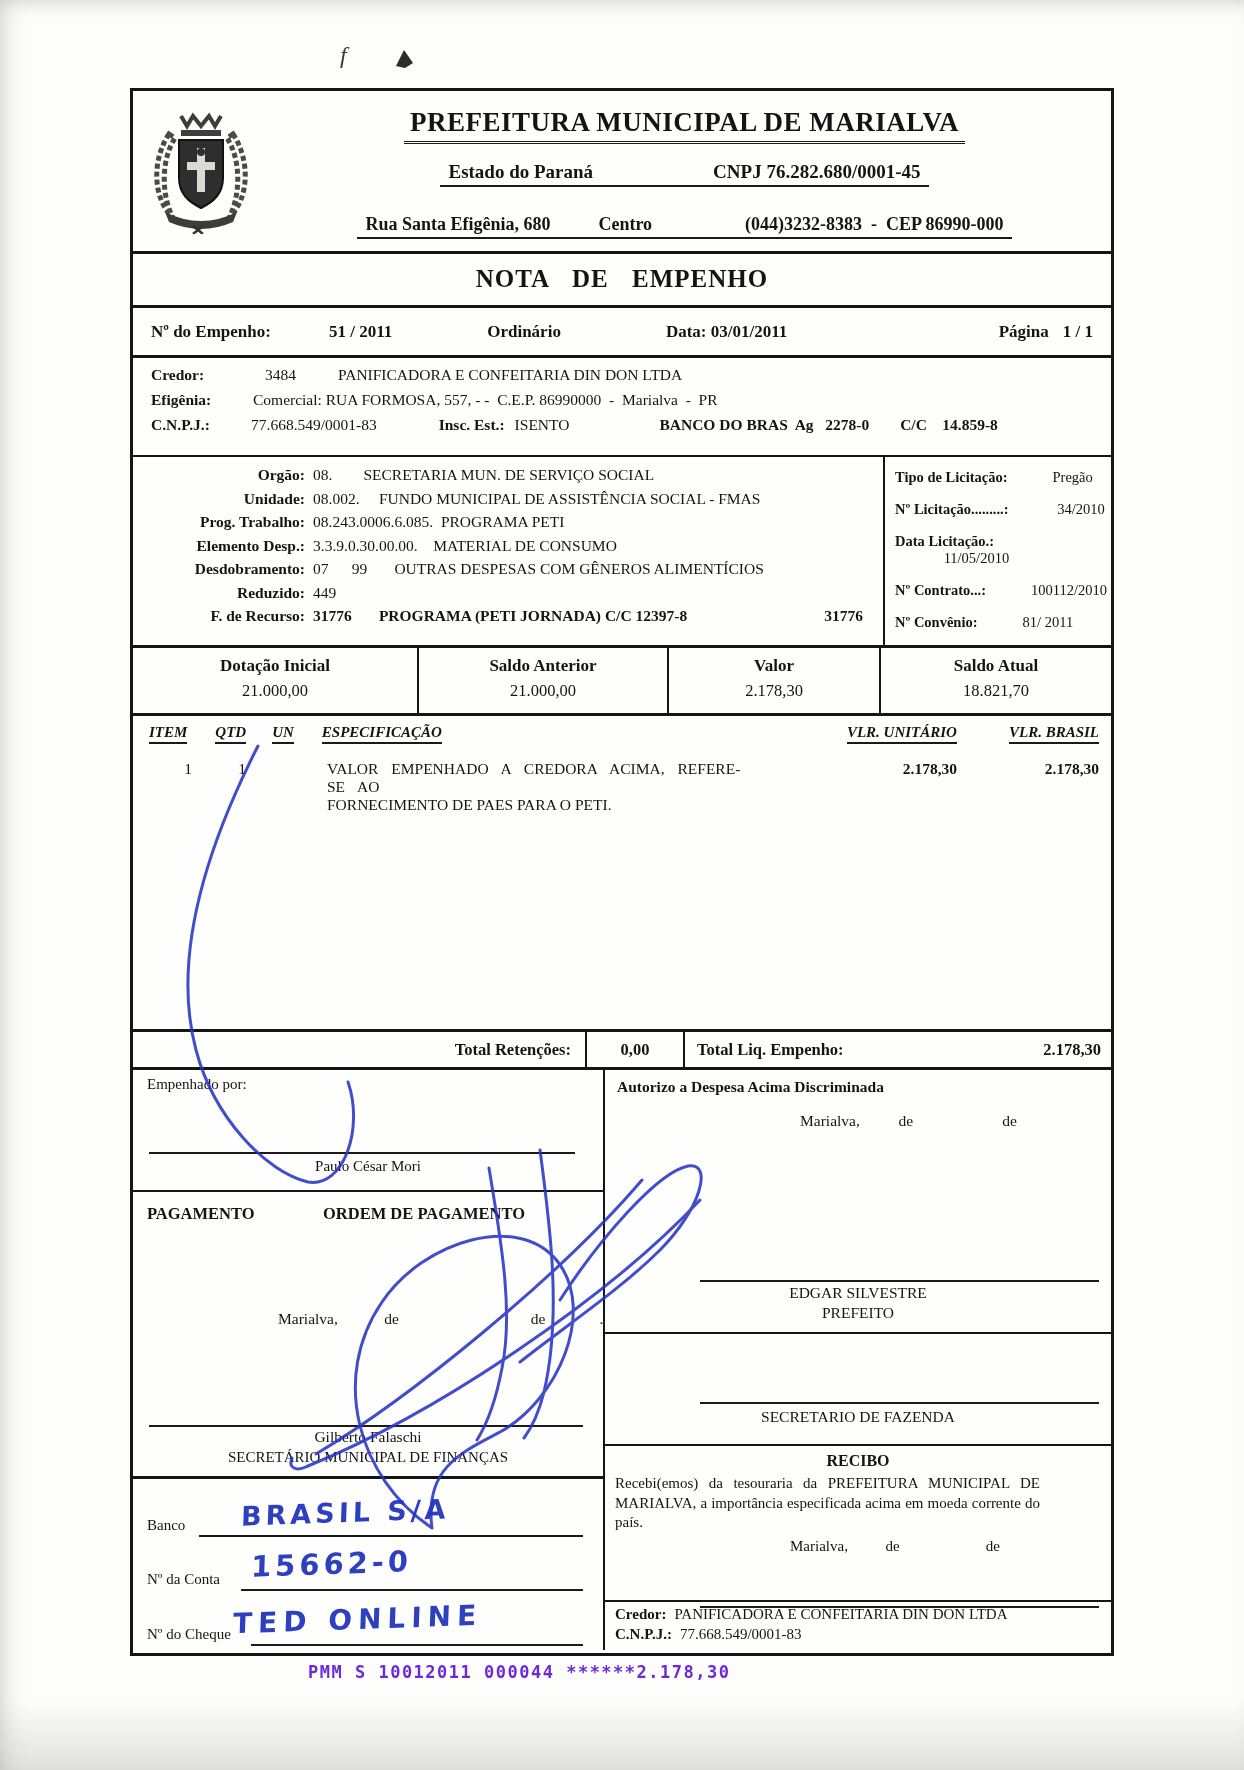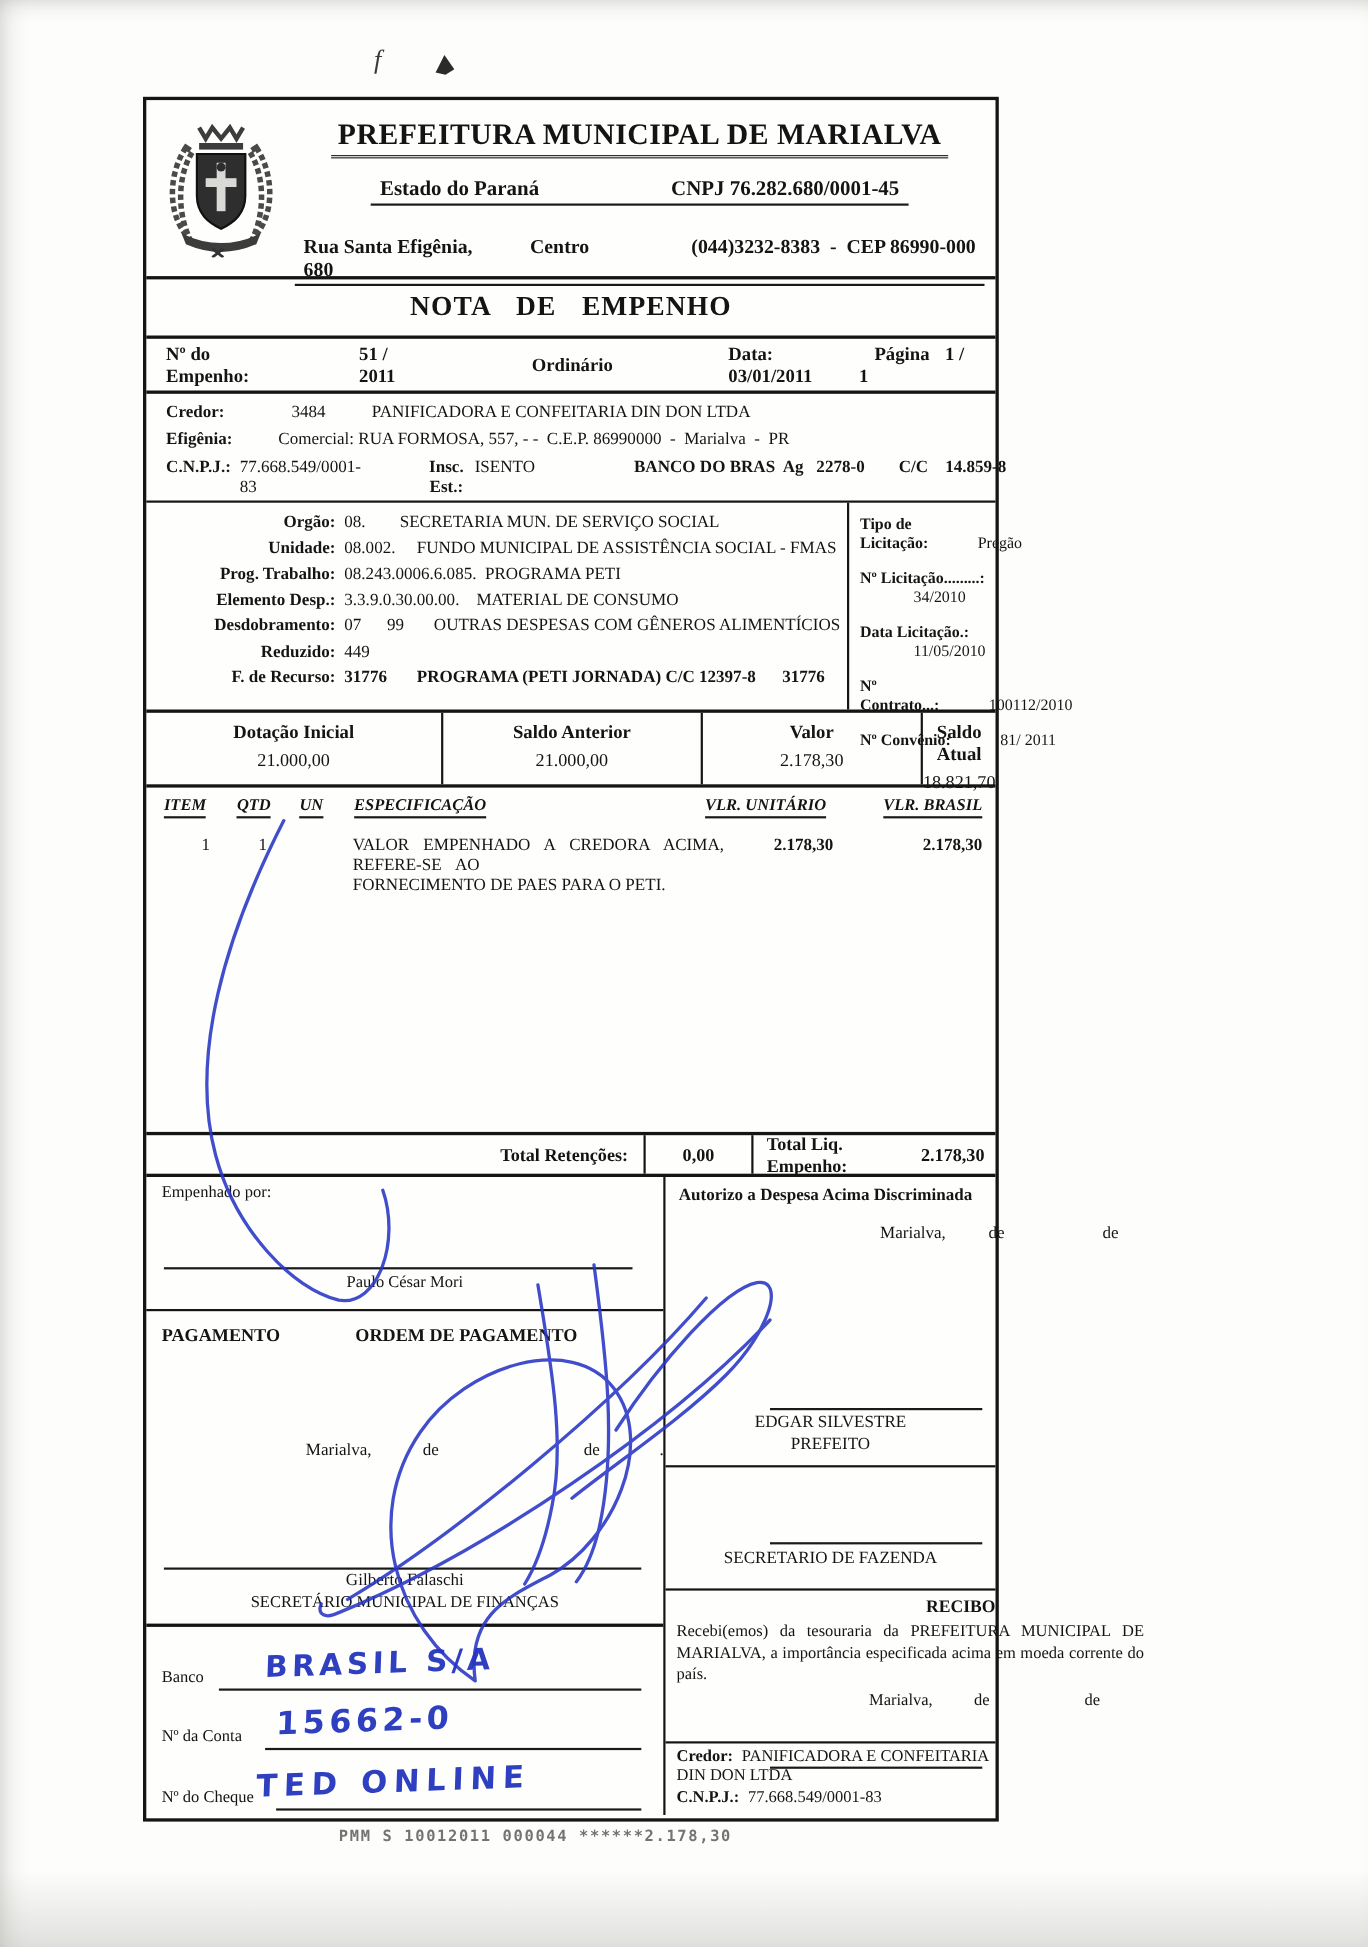--- a/index.html
+++ b/index.html
@@ -8,21 +8,21 @@
     position:relative; width:1244px; height:1770px; margin:0 auto;
     background:#fdfdfc; overflow:hidden; color:#141414;
     box-shadow: inset 18px 0 30px -22px #b9b9b5, inset 0 14px 26px -20px #b3b3af;
   }
   .canvas::after{
     content:""; position:absolute; left:0; right:0; bottom:0; height:70px;
     background:linear-gradient(to bottom, rgba(0,0,0,0) 0%, rgba(170,170,165,.35) 100%);
     pointer-events:none;
   }
   .form{
-    position:absolute; left:130px; top:88px; width:778px; height:1568px;
+    position:absolute; left:130px; top:88px; width:984px; height:1568px;
     border:3px solid #151515; background:#fefefd;
   }
   .pre{ white-space:pre;margin-left:45px; }
 
   
   .header-box{ height:160px; display:flex; }
   .logo-wrap{ width:135px; display:flex; align-items:center; justify-content:center; }
   .header-text{ flex:1; display:flex; flex-direction:column; align-items:center; padding:14px 10px 6px 0; }
   .h-title{ font-size:27px; font-weight:bold; border-bottom:3px double #1a1a1a; padding:2px 6px 3px; letter-spacing:.5px; }
   .h-line{ display:flex; border-bottom:2px solid #1a1a1a; font-weight:bold; font-size:19px; padding:1px 8px 2px; }
@@ -128,32 +128,32 @@
   .aut-date{ position:absolute; left:150px; top:42px; }
   .aut-line{ left:95px; right:12px; top:210px; }
   .aut-name{ position:absolute; top:214px; left:0; right:0; text-align:center; font-size:15.5px; }
   .aut-role{ position:absolute; top:234px; left:0; right:0; text-align:center; font-size:15.5px; }
 
   .fazenda-box{ border-top:2px solid #151515; height:112px; position:relative; font-size:15.5px; }
   .faz-line{ left:95px; right:12px; top:68px; }
   .faz-role{ position:absolute; top:74px; left:0; right:0; text-align:center; }
 
   .recibo-box{ border-top:2px solid #151515; flex:1; position:relative; font-size:15px; }
-  .rec-title{ position:absolute; top:6px; left:0; right:0; text-align:right; font-weight:bold; font-size:16px; }
+  .rec-title{ position:absolute; top:6px; left:0; right:0; text-align:center; font-weight:bold; font-size:16px; }
   .rec-text{ position:absolute; left:10px; top:28px; width:425px; text-align:justify; line-height:1.3; }
   .rec-date{ position:absolute; left:140px; top:92px; }
   .rec-line{ left:95px; right:12px; top:160px; }
   .credor-footer{ position:absolute; left:0; right:0; bottom:0; border-top:2px solid #151515; padding:4px 0 4px 10px; font-size:15px; }
   .cf-row{ margin-bottom:3px; }
   .cf-lbl{ font-weight:bold; margin-right:8px; }
 
   
   .stamp{
     position:absolute; left:308px; top:1662px;
-    font-family:"DejaVu Sans Mono", monospace; font-size:14px; color:#737373;
+    font-family:"DejaVu Sans Mono", monospace; font-size:17px; color:#6d28d9;
     letter-spacing:1.5px; font-weight:bold;
   }
   .stray-f{ position:absolute; left:340px; top:42px; font-style:italic; font-size:24px; color:#3a3a3a; }
   .ink-overlay{ position:absolute; left:0; top:0; width:1244px; height:1770px; pointer-events:none; }
 </style>
 </head>
 <body>
 
 <div class="canvas">
 

